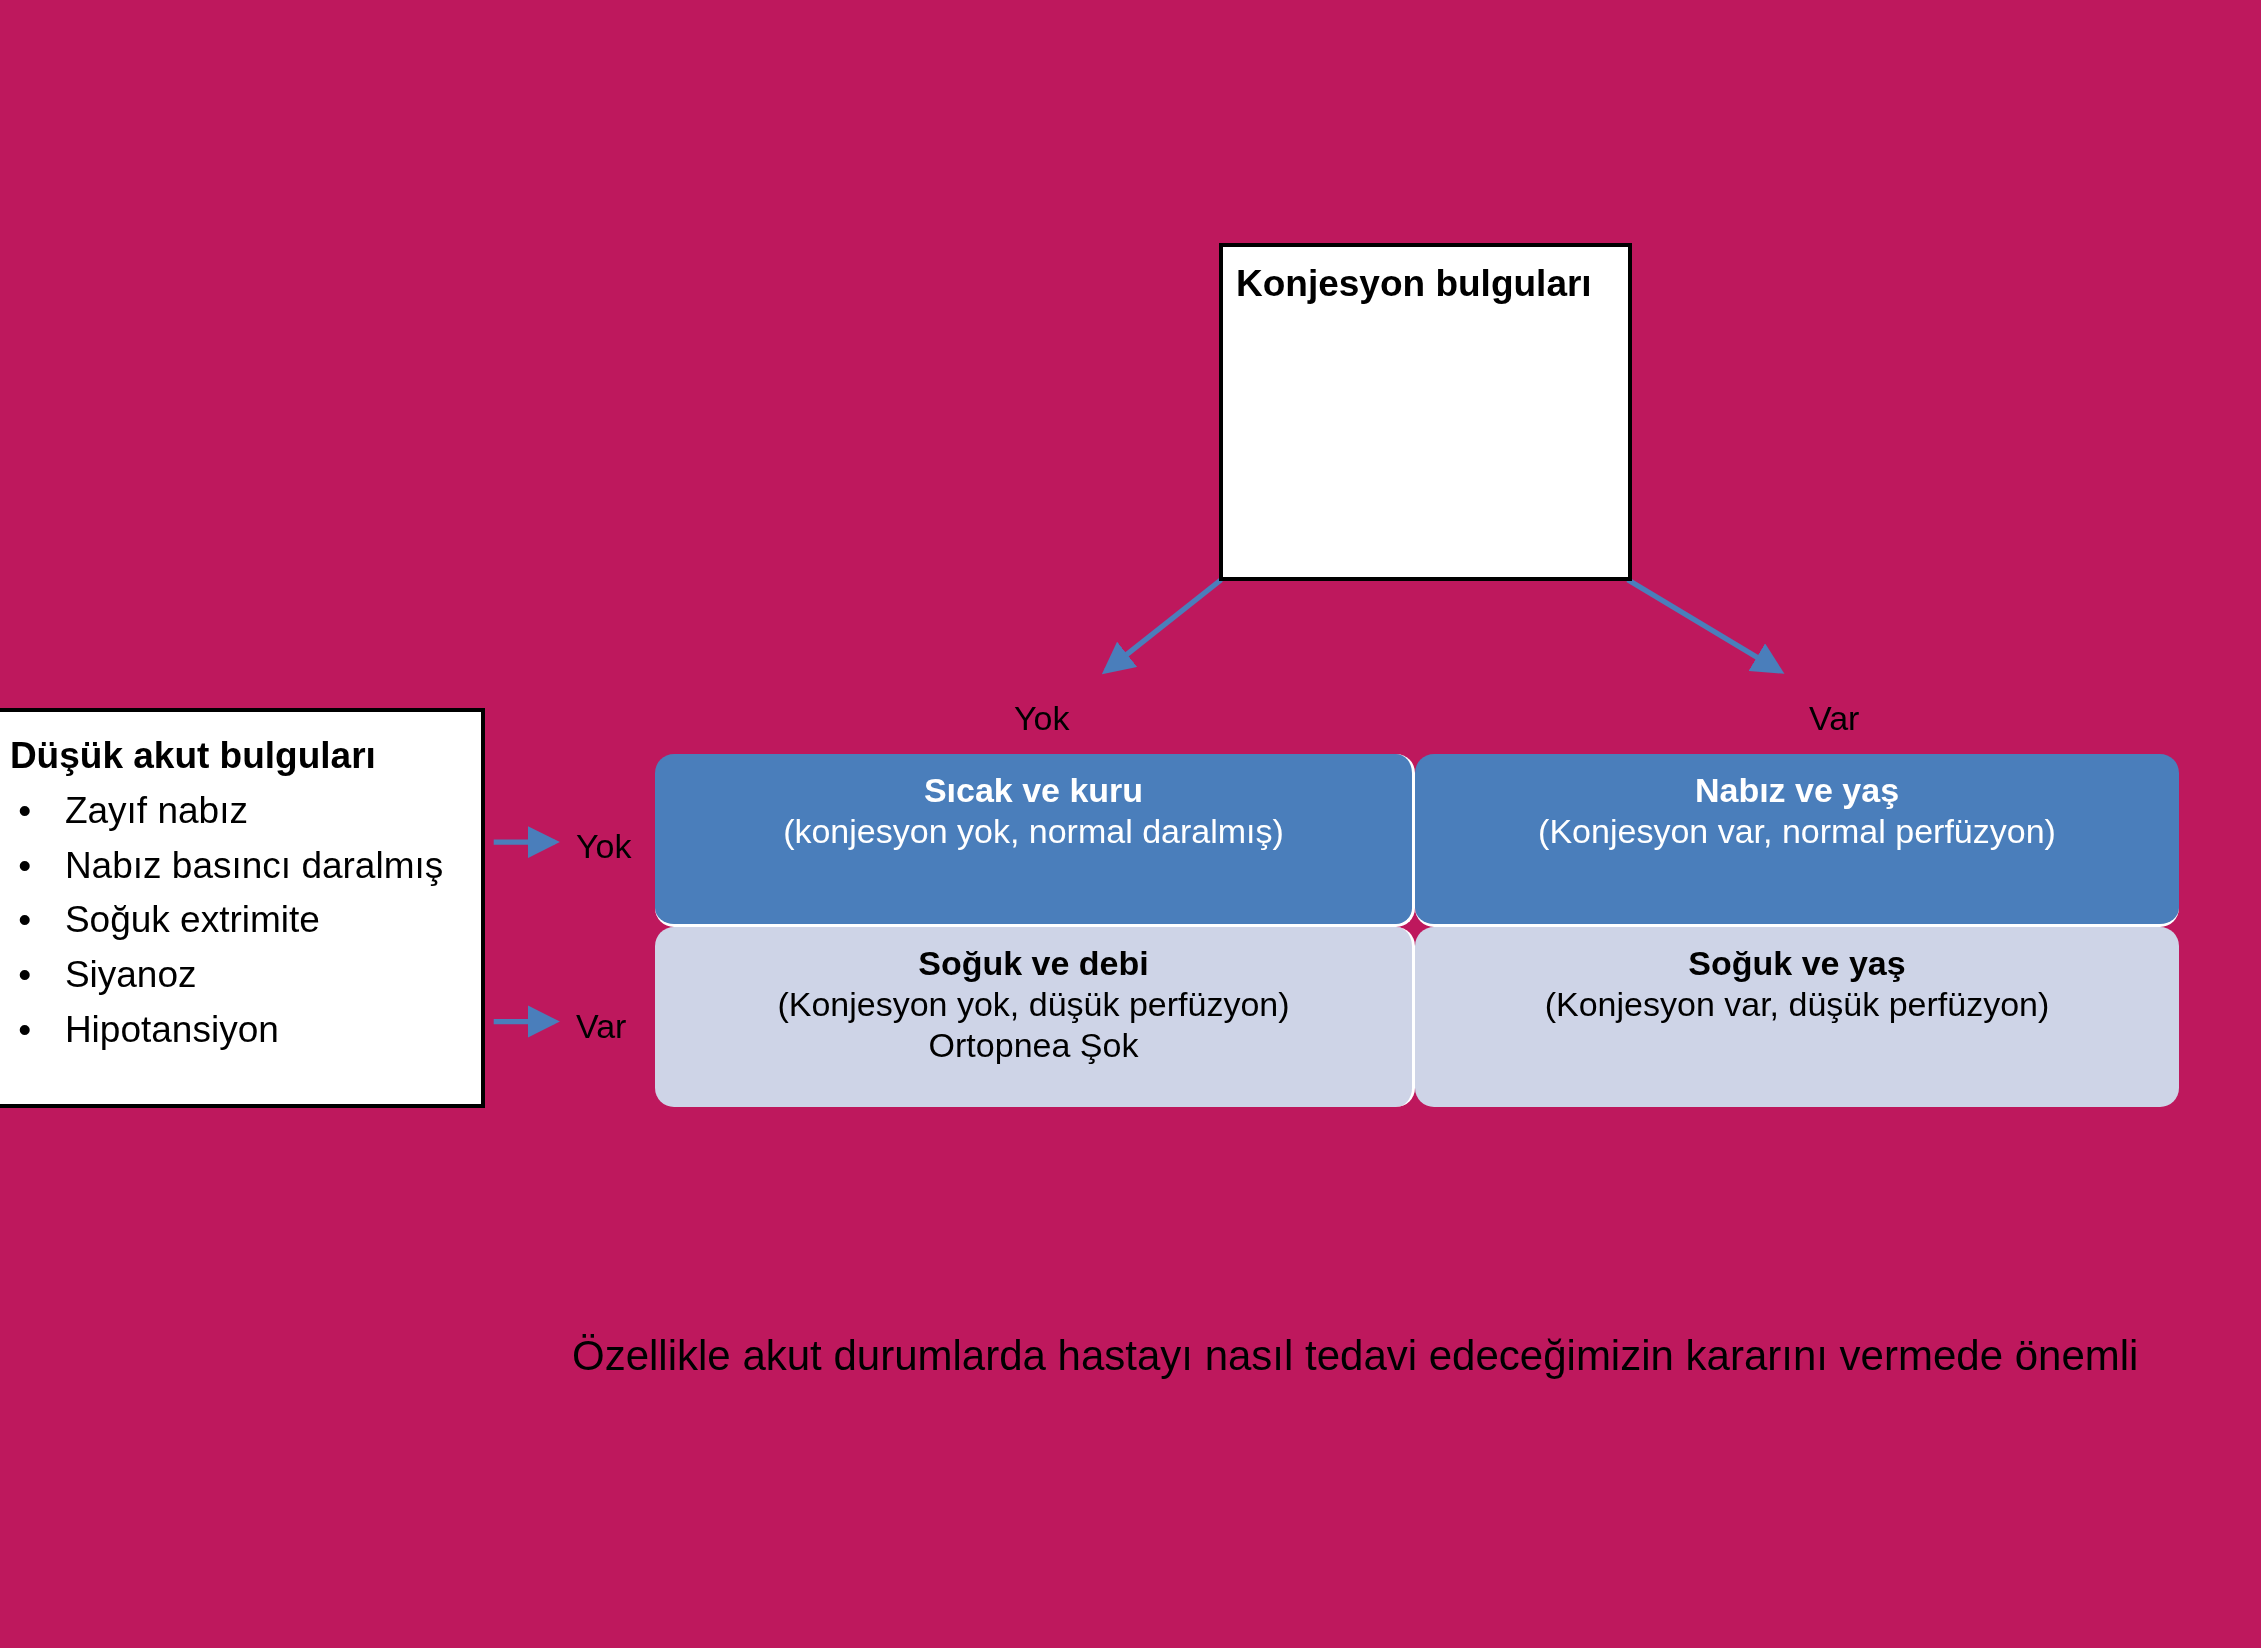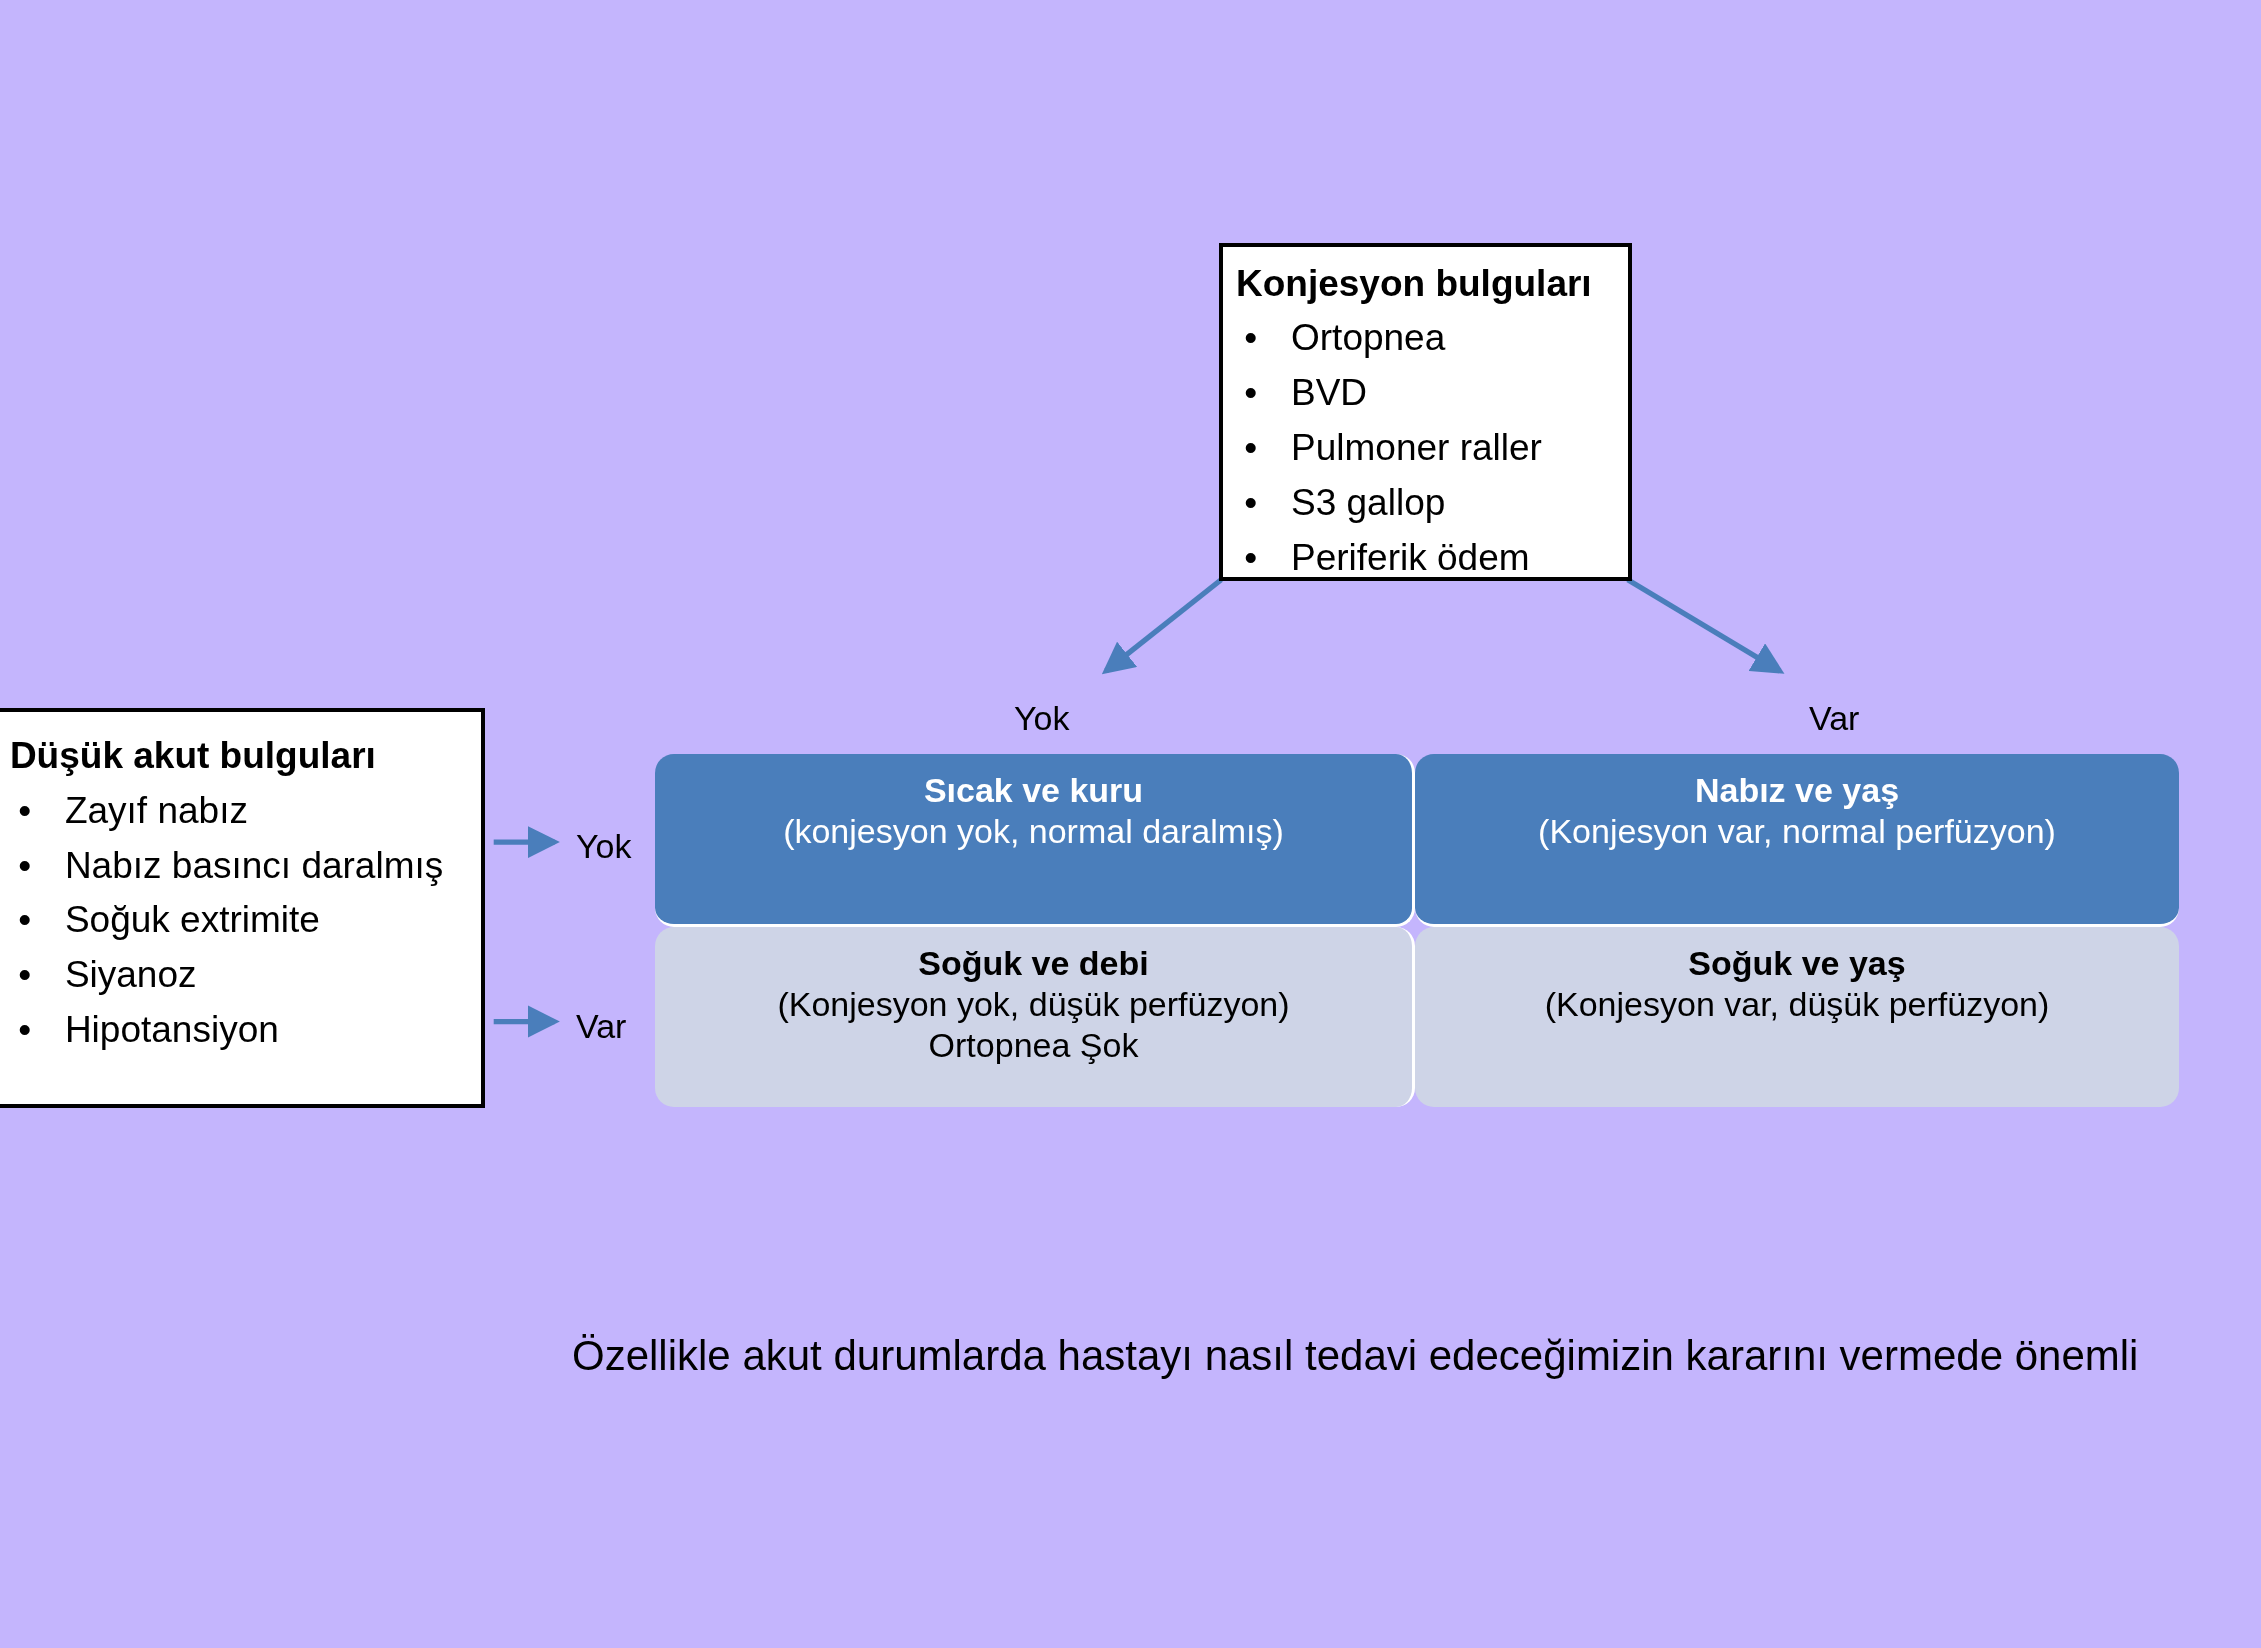--- a/index.html
+++ b/index.html
@@ -8,21 +8,21 @@
     background: #ffffff;
   }
   body {
     font-family: "Liberation Sans", sans-serif;
     color: #000000;
   }
   #slide {
     position: relative;
     width: 2261px;
     height: 1649px;
-    background: #c4b5fd;
+    background: #be185d;
     overflow: hidden;
   }
 
   
   .outline-box {
     position: absolute;
     box-sizing: border-box;
     border: 4.2px solid #000000;
     background: #ffffff;
   }
@@ -184,27 +184,20 @@
 
     <line x1="2730" y1="972" x2="2985" y2="1125" stroke="#4A7EBB" stroke-width="9" marker-end="url(#arrowhead-diag-r)"></line>
 
     <line x1="828" y1="1412" x2="930" y2="1412" stroke="#4A7EBB" stroke-width="9" marker-end="url(#arrowhead-h1)"></line>
 
     <line x1="828" y1="1713" x2="930" y2="1713" stroke="#4A7EBB" stroke-width="9" marker-end="url(#arrowhead-h2)"></line>
   </svg>
 
   <div class="outline-box" id="congestion-box">
     <div class="box-title">Konjesyon bulguları</div>
-    <ul class="bullet-list">
-      <li>Ortopnea</li>
-      <li>BVD</li>
-      <li>Pulmoner raller</li>
-      <li>S3 gallop</li>
-      <li>Periferik ödem</li>
-    </ul>
   </div>
 
   <div class="outline-box" id="lowoutput-box">
     <div class="box-title">Düşük akut bulguları</div>
     <ul class="bullet-list">
       <li>Zayıf nabız</li>
       <li>Nabız basıncı daralmış</li>
       <li>Soğuk extrimite</li>
       <li>Siyanoz</li>
       <li>Hipotansiyon</li>

